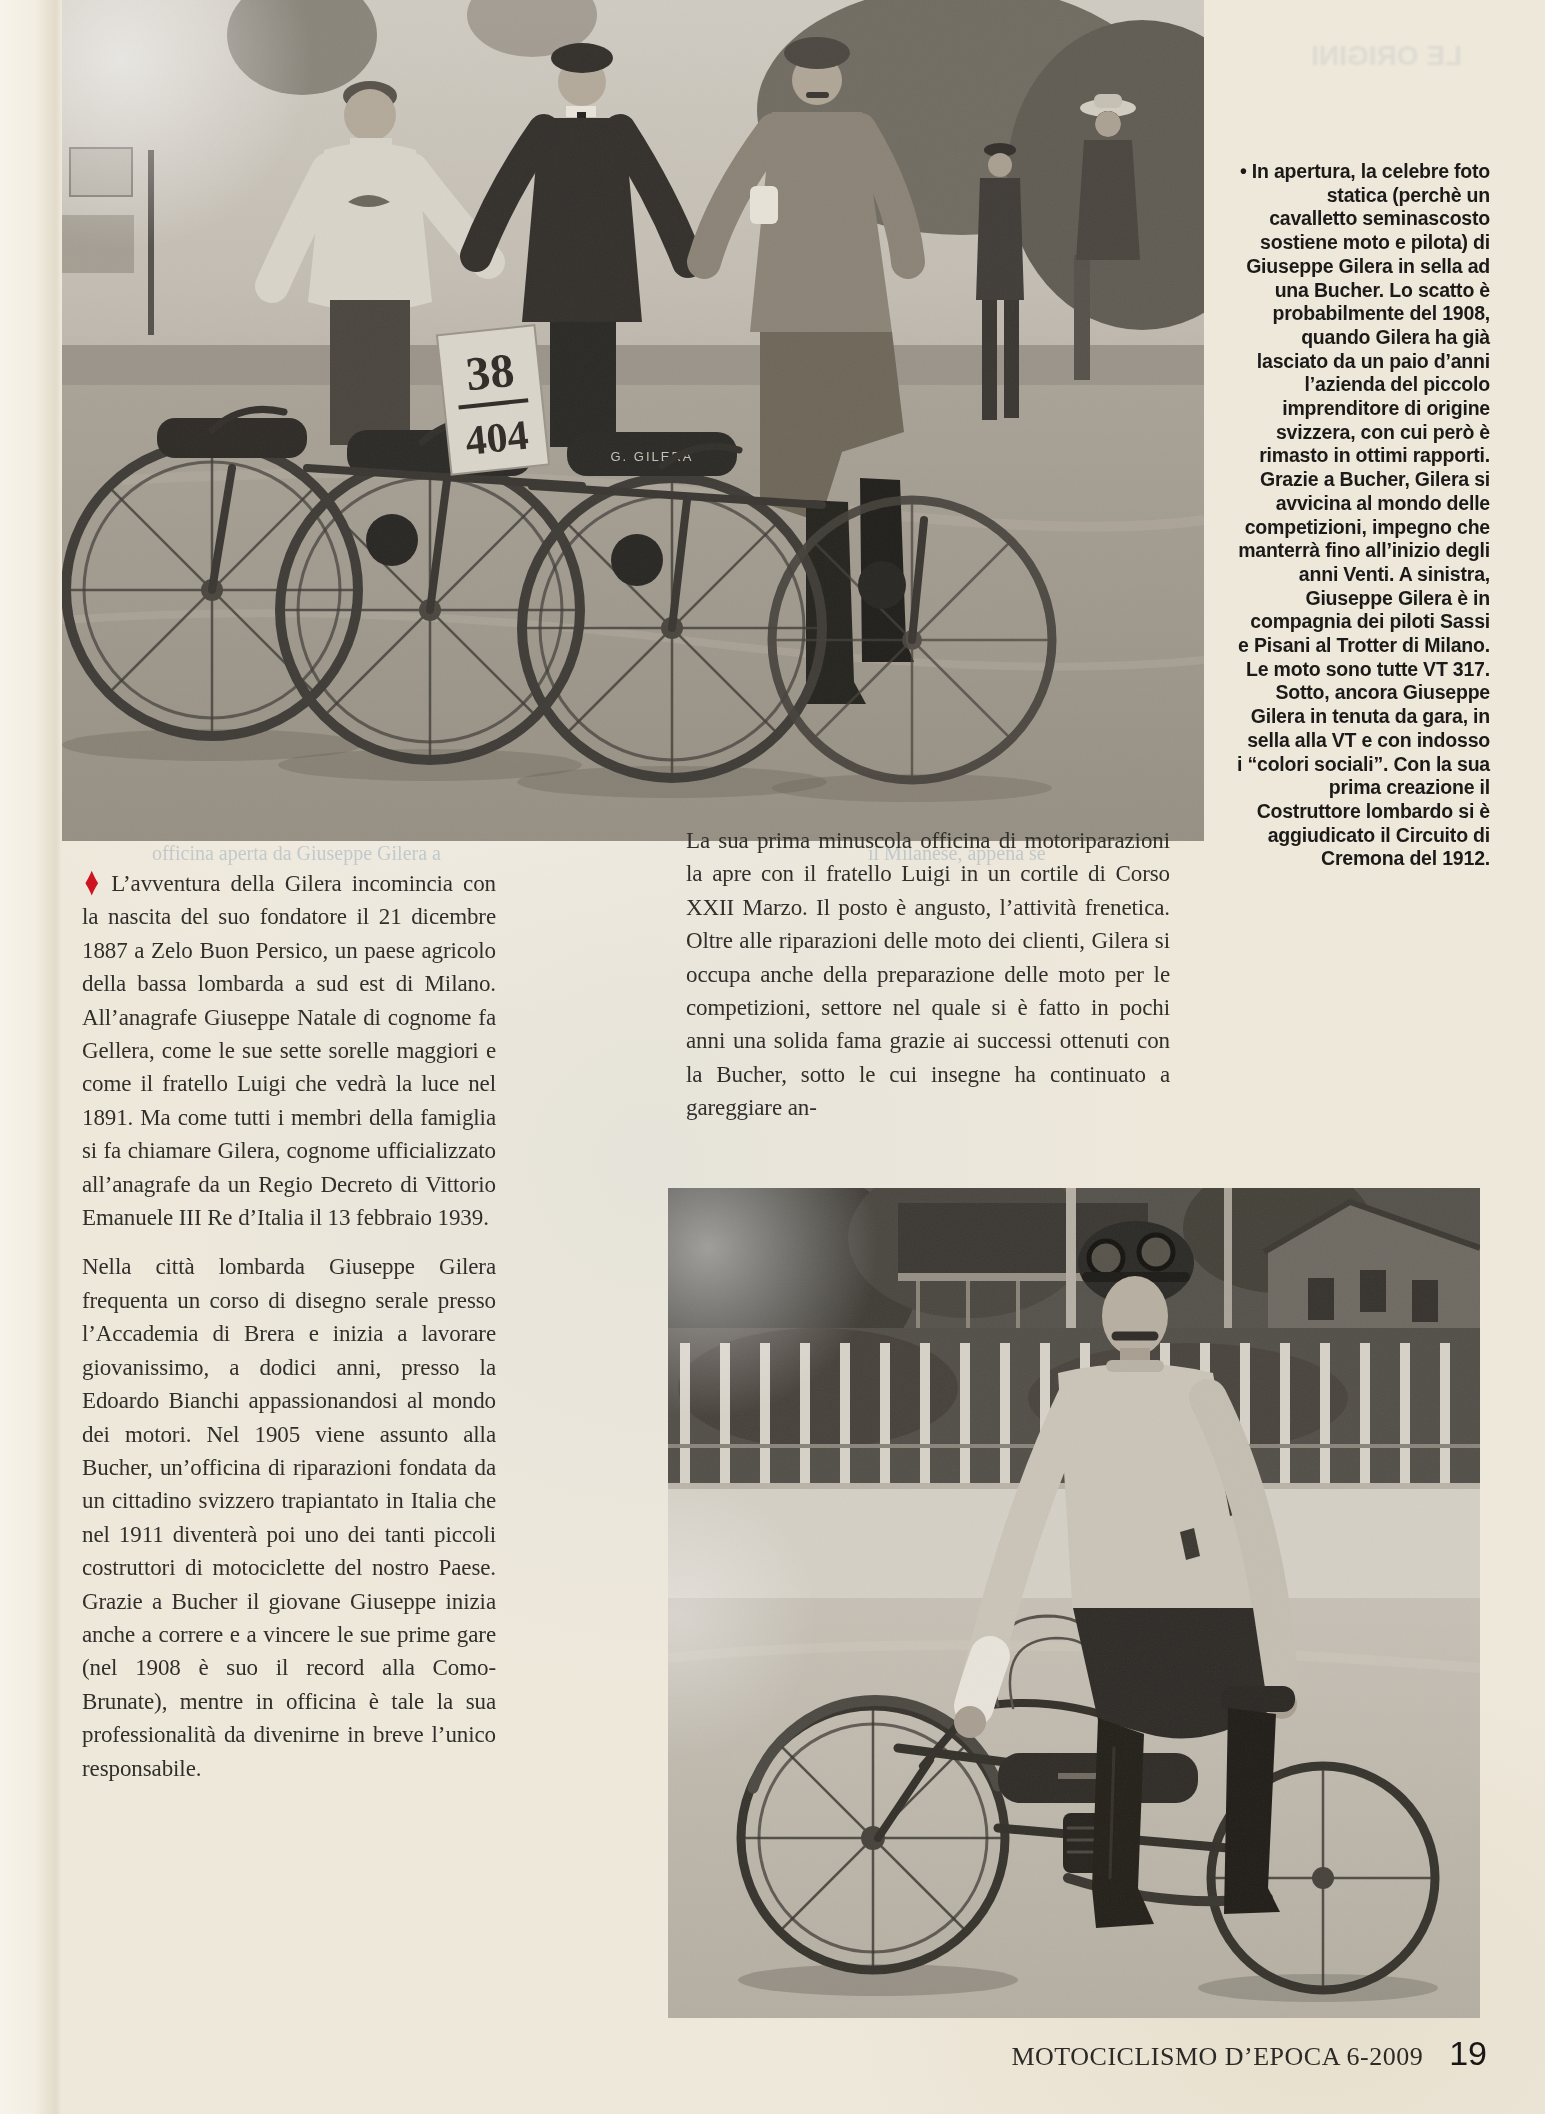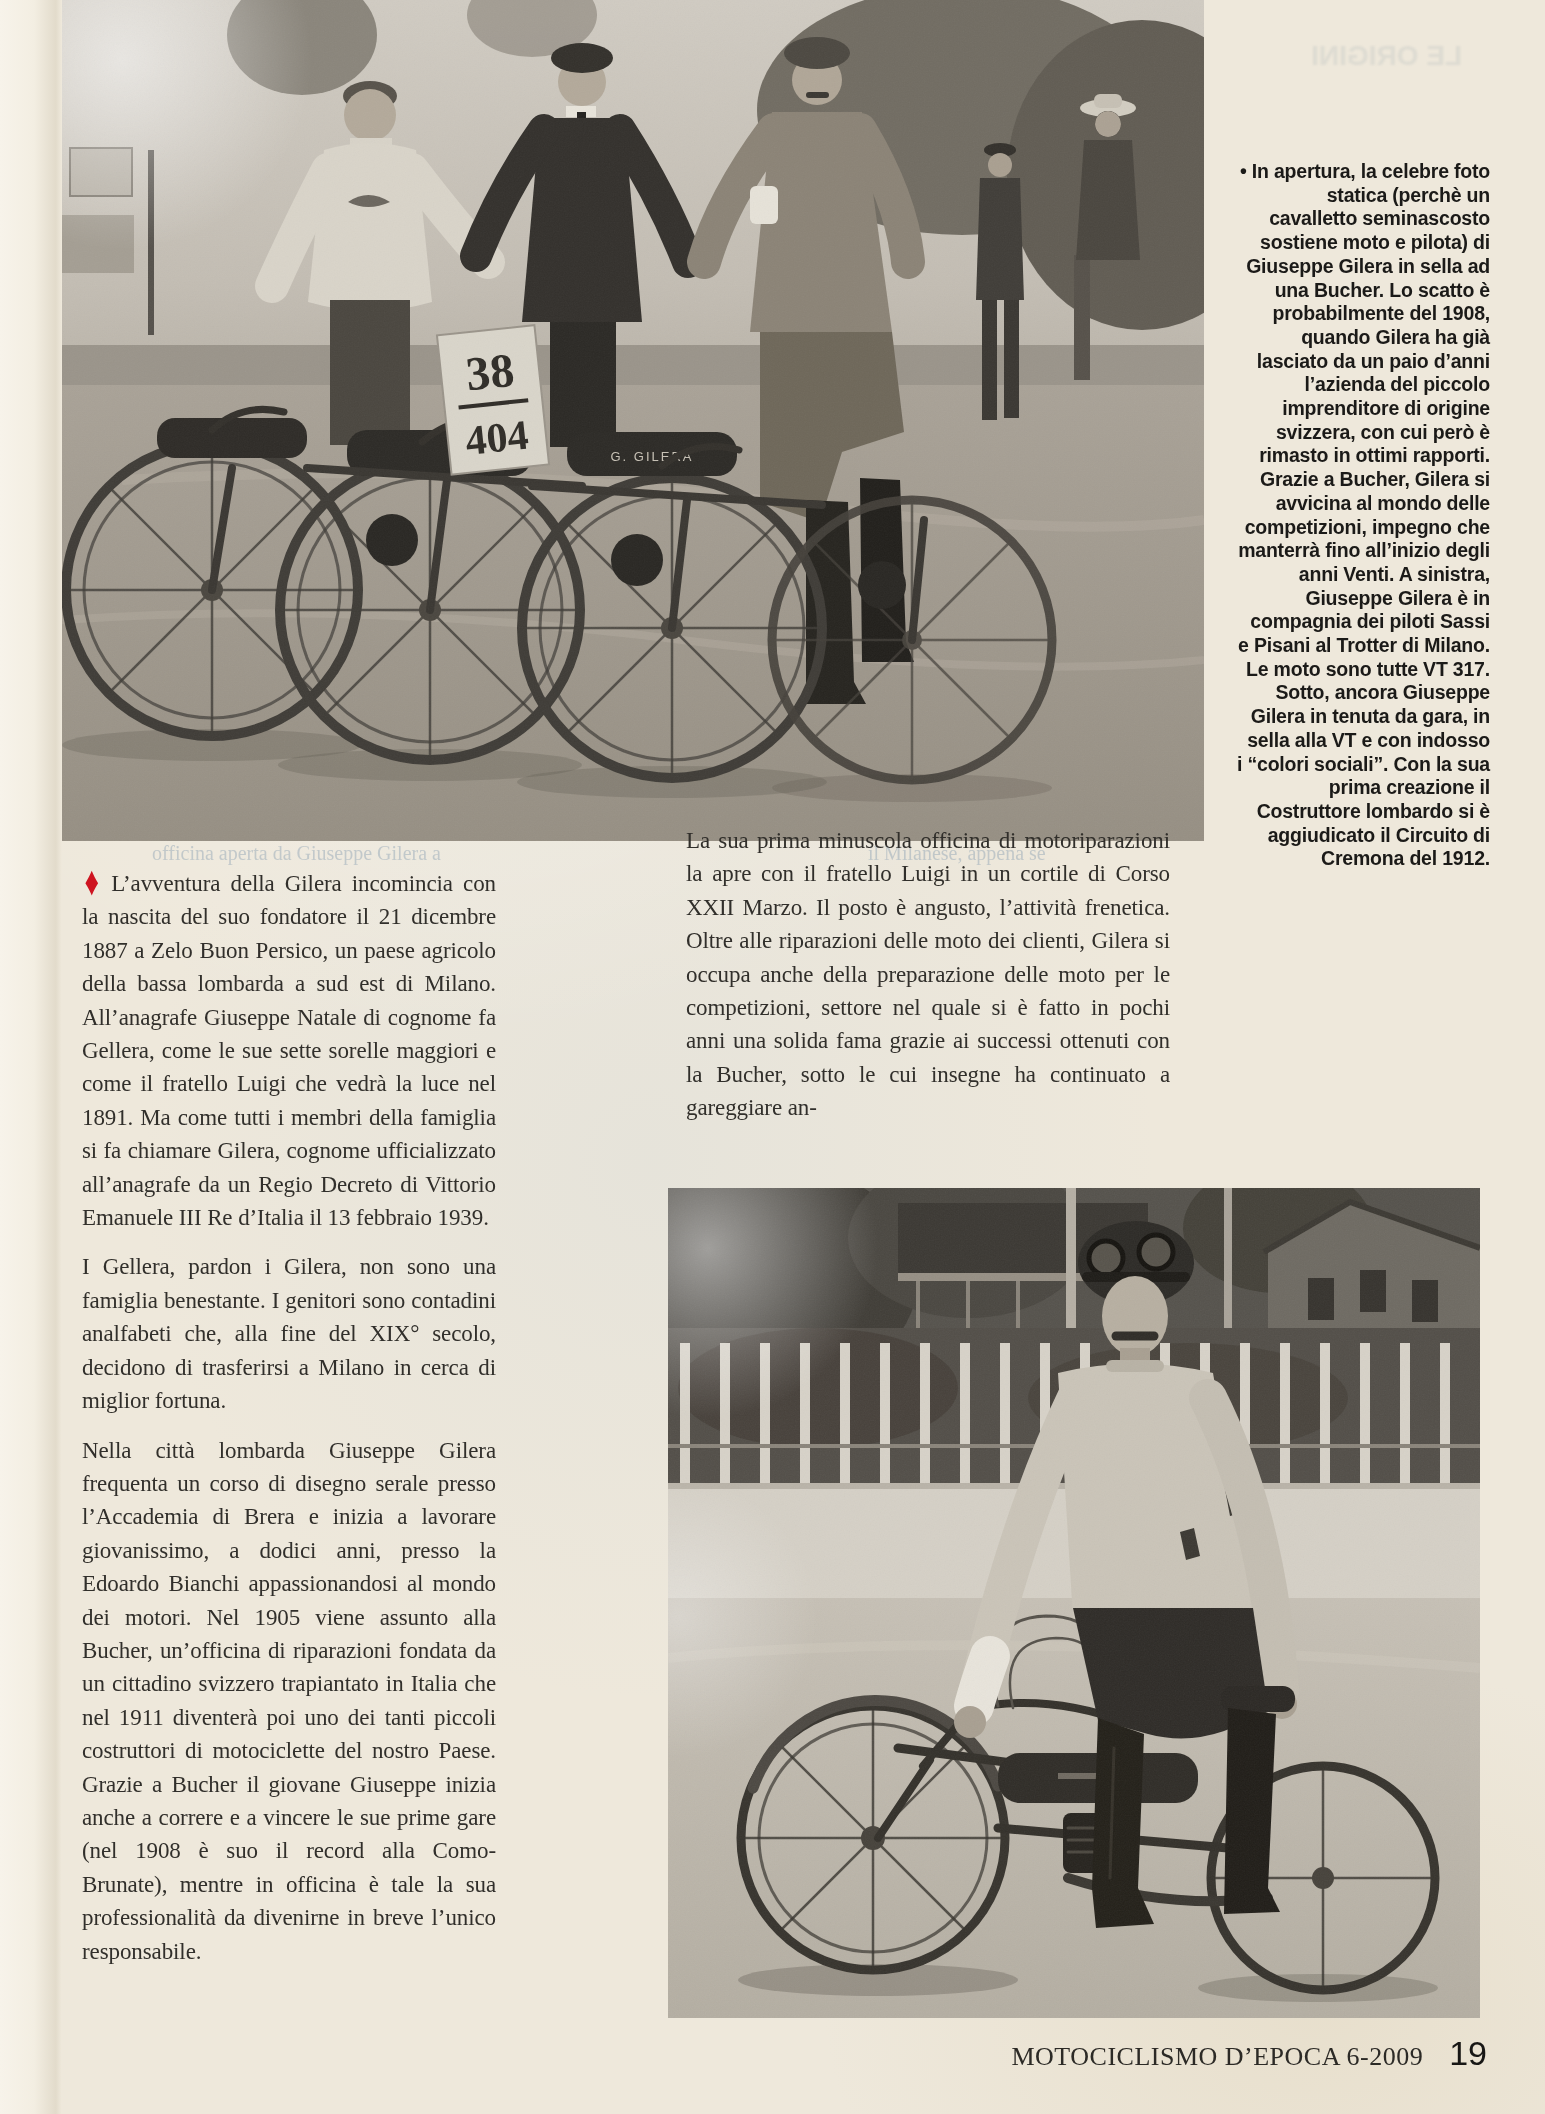--- a/index.html
+++ b/index.html
@@ -215,21 +215,20 @@
       <circle cx="60" cy="60" r="190" fill="url(#leakT)"></circle>
       <rect width="1142" height="841" filter="url(#noiseT)" opacity="0.06"></rect>
     </svg>
   </figure>
 
   <div class="ghost ghost-left">officina aperta da Giuseppe Gilera a</div>
   <div class="ghost ghost-right">il Milanese, appena se</div>
 
   <section class="col col-left">
     <p class="para"><span class="diamond">♦</span><span>L’avventura della Gilera incomincia con la nascita del suo fondatore il 21 dicembre 1887 a Zelo Buon Persico, un paese agricolo della bassa lombarda a sud est di Milano. All’anagrafe Giuseppe Natale di cognome fa Gellera, come le sue sette sorelle maggiori e come il fratello Luigi che vedrà la luce nel 1891. Ma come tutti i membri della famiglia si fa chiamare Gilera, cognome ufficializzato all’anagrafe da un Regio Decreto di Vittorio Emanuele III Re d’Italia il 13 febbraio 1939.</span></p>
-    <p class="para">I Gellera, pardon i Gilera, non sono una famiglia benestante. I genitori sono contadini analfabeti che, alla fine del XIX° secolo, decidono di trasferirsi a Milano in cerca di miglior fortuna.</p>
     <p class="para">Nella città lombarda Giuseppe Gilera frequenta un corso di disegno serale presso l’Accademia di Brera e inizia a lavorare giovanissimo, a dodici anni, presso la Edoardo Bianchi appassionandosi al mondo dei motori. Nel 1905 viene assunto alla Bucher, un’officina di riparazioni fondata da un cittadino svizzero trapiantato in Italia che nel 1911 diventerà poi uno dei tanti piccoli costruttori di motociclette del nostro Paese. Grazie a Bucher il giovane Giuseppe inizia anche a correre e a vincere le sue prime gare (nel 1908 è suo il record alla Como-Brunate), mentre in officina è tale la sua professionalità da divenirne in breve l’unico responsabile.</p>
   </section>
 
   <section class="col col-right">
     <p class="para">La sua prima minuscola officina di motoriparazioni la apre con il fratello Luigi in un cortile di Corso XXII Marzo. Il posto è angusto, l’attività frenetica. Oltre alle riparazioni delle moto dei clienti, Gilera si occupa anche della preparazione delle moto per le competizioni, settore nel quale si è fatto in pochi anni una solida fama grazie ai successi ottenuti con la Bucher, sotto le cui insegne ha continuato a gareggiare an-</p>
   </section>
 
   <aside class="caption">• In apertura, la celebre foto statica (perchè un cavalletto seminascosto sostiene moto e pilota) di Giuseppe Gilera in sella ad una Bucher. Lo scatto è probabilmente del 1908, quando Gilera ha già lasciato da un paio d’anni l’azienda del piccolo imprenditore di origine svizzera, con cui però è rimasto in ottimi rapporti. Grazie a Bucher, Gilera si avvicina al mondo delle competizioni, impegno che manterrà fino all’inizio degli anni Venti. A sinistra, Giuseppe Gilera è in compagnia dei piloti Sassi e Pisani al Trotter di Milano. Le moto sono tutte VT 317. Sotto, ancora Giuseppe Gilera in tenuta da gara, in sella alla VT e con indosso i “colori sociali”. Con la sua prima creazione il Costruttore lombardo si è aggiudicato il Circuito di Cremona del 1912.</aside>
 
   <figure class="photo-bottom">

